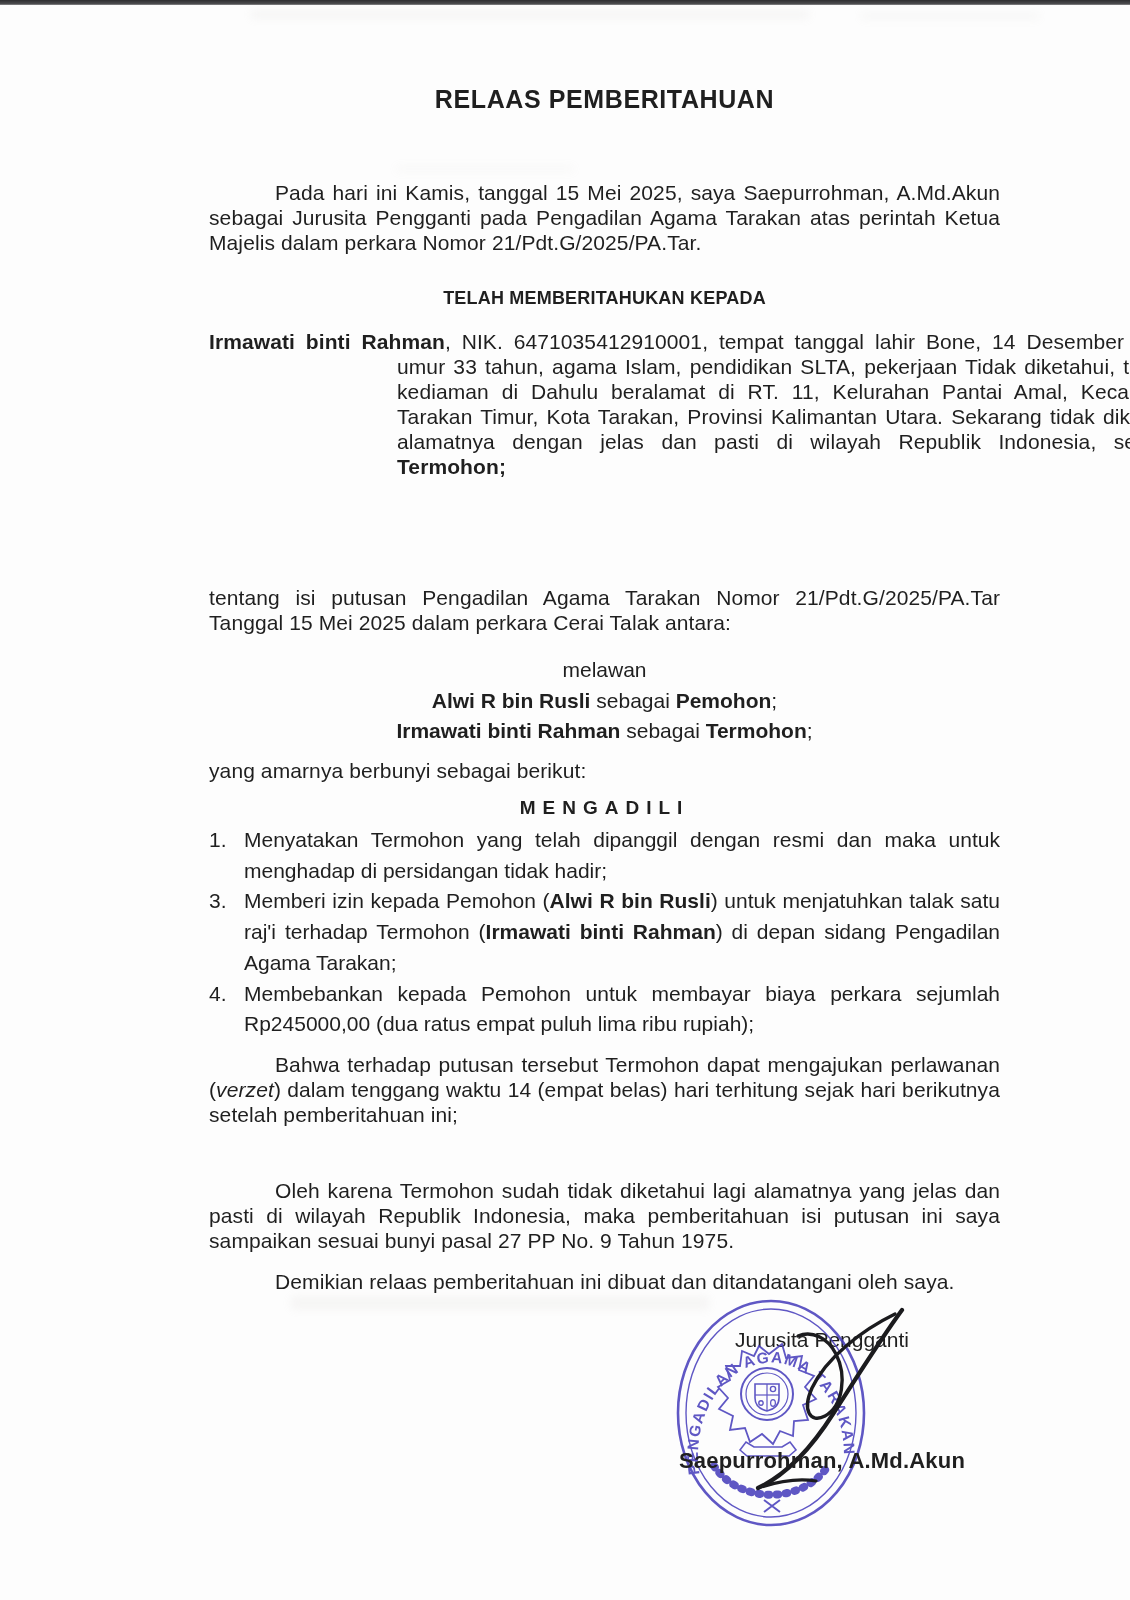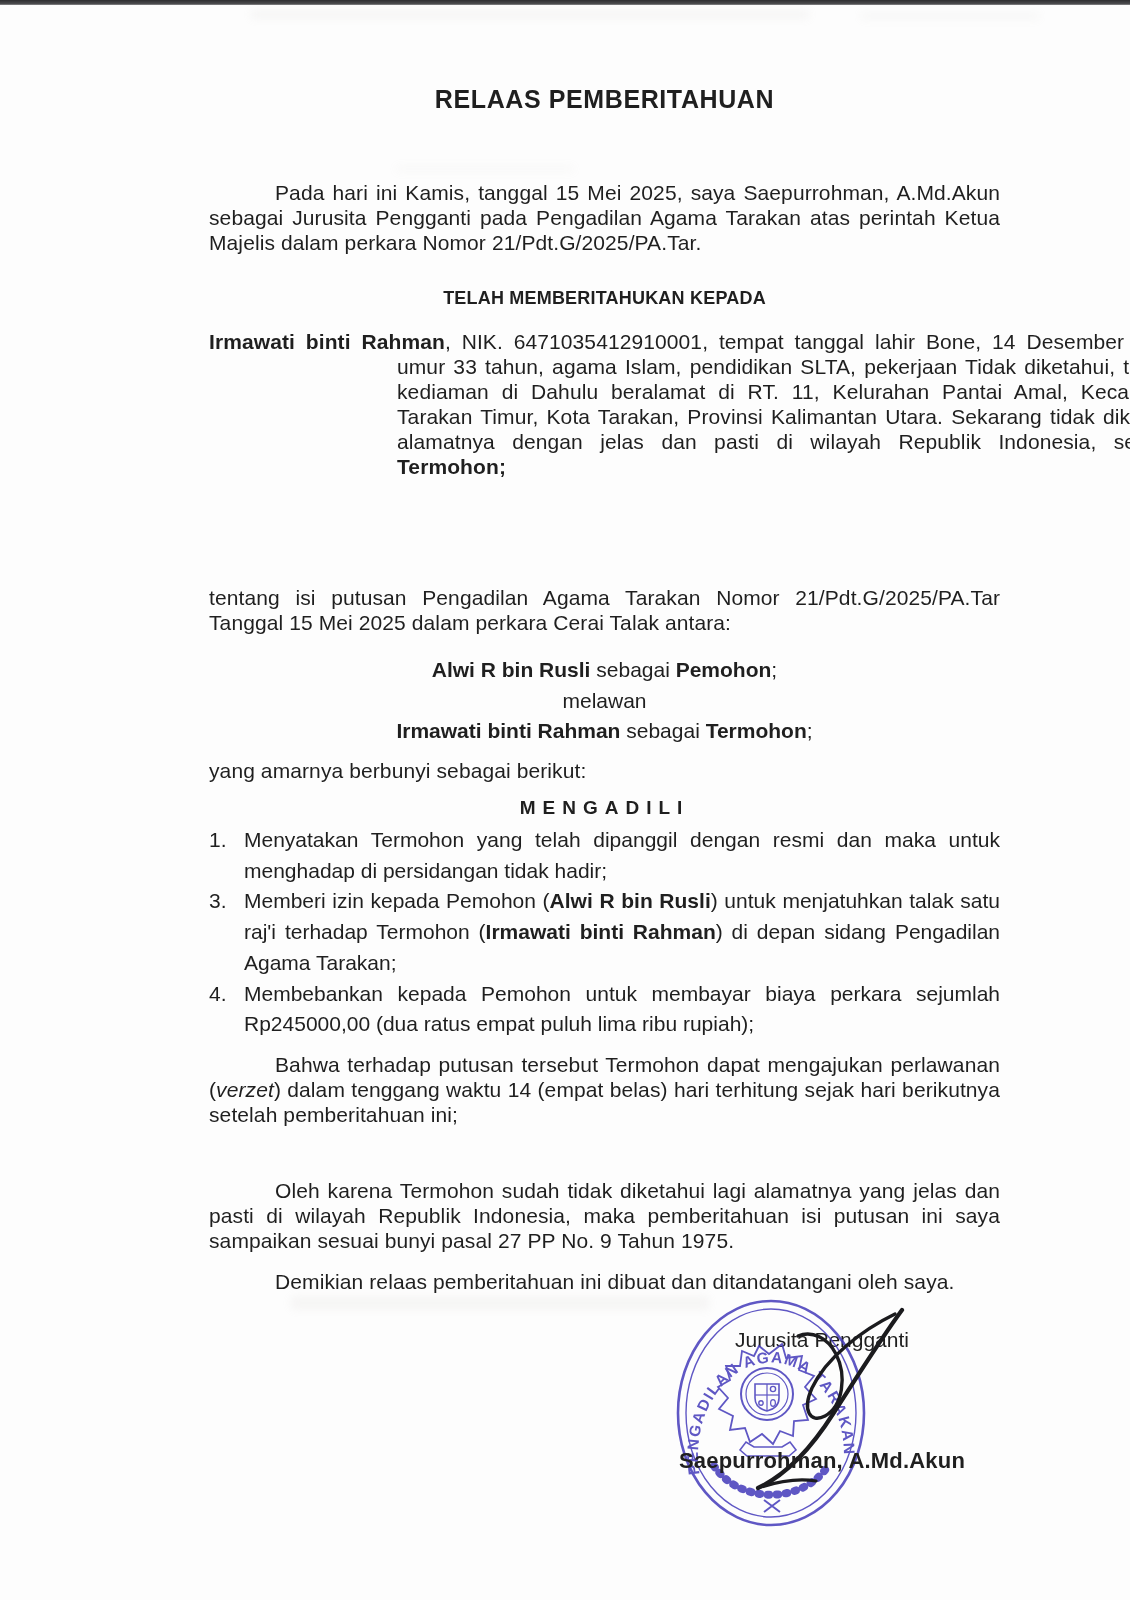--- a/index.html
+++ b/index.html
@@ -83,22 +83,22 @@
 
   <p class="abs content-left body-text just indent" style="top: 180px;">Pada hari ini Kamis, tanggal 15 Mei 2025, saya Saepurrohman, A.Md.Akun sebagai Jurusita Pengganti pada Pengadilan Agama Tarakan atas perintah Ketua Majelis dalam perkara Nomor 21/Pdt.G/2025/PA.Tar.</p>
 
   <h2 class="abs content-left section-heading" style="top: 288px;">TELAH MEMBERITAHUKAN KEPADA</h2>
 
   <p class="abs content-left body-text just identity" style="top: 329px;"><span class="bold">Irmawati binti Rahman</span><span>, NIK. 6471035412910001, tempat tanggal lahir Bone, 14 Desember 1991, umur 33 tahun, agama Islam, pendidikan SLTA, pekerjaan Tidak diketahui, tempat kediaman di Dahulu beralamat di RT. 11, Kelurahan Pantai Amal, Kecamatan Tarakan Timur, Kota Tarakan, Provinsi Kalimantan Utara. Sekarang tidak diketahui alamatnya dengan jelas dan pasti di wilayah Republik Indonesia, sebagai </span><span class="bold">Termohon;</span></p>
 
   <p class="abs content-left body-text just" style="top: 585px;">tentang isi putusan Pengadilan Agama Tarakan Nomor 21/Pdt.G/2025/PA.Tar Tanggal 15 Mei 2025  dalam perkara Cerai Talak antara:</p>
 
   <div class="abs content-left" style="top: 655px;">
+    <div class="parties-line">melawan</div>
     <div class="parties-line"><span class="bold">Alwi R bin Rusli</span><span> sebagai </span><span class="bold">Pemohon</span><span>;</span></div>
-    <div class="parties-line">melawan</div>
     <div class="parties-line"><span class="bold">Irmawati binti Rahman</span><span> sebagai </span><span class="bold">Termohon</span><span>;</span></div>
   </div>
 
   <p class="abs content-left body-text" style="top: 758px;">yang amarnya berbunyi sebagai berikut:</p>
 
   <h2 class="abs content-left mengadili-heading" style="top: 797px;">MENGADILI</h2>
 
   <ol class="abs content-left verdict" style="top: 825px;">
     <li><span class="num">1.</span><span>Menyatakan Termohon yang telah dipanggil dengan resmi dan maka untuk menghadap di persidangan tidak hadir;</span></li>
     <li><span class="num">3.</span><span>Memberi izin kepada Pemohon (</span><span class="bold">Alwi R bin Rusli</span><span>) untuk menjatuhkan talak satu raj'i terhadap Termohon (</span><span class="bold">Irmawati binti Rahman</span><span>) di depan sidang Pengadilan Agama Tarakan;</span></li>

